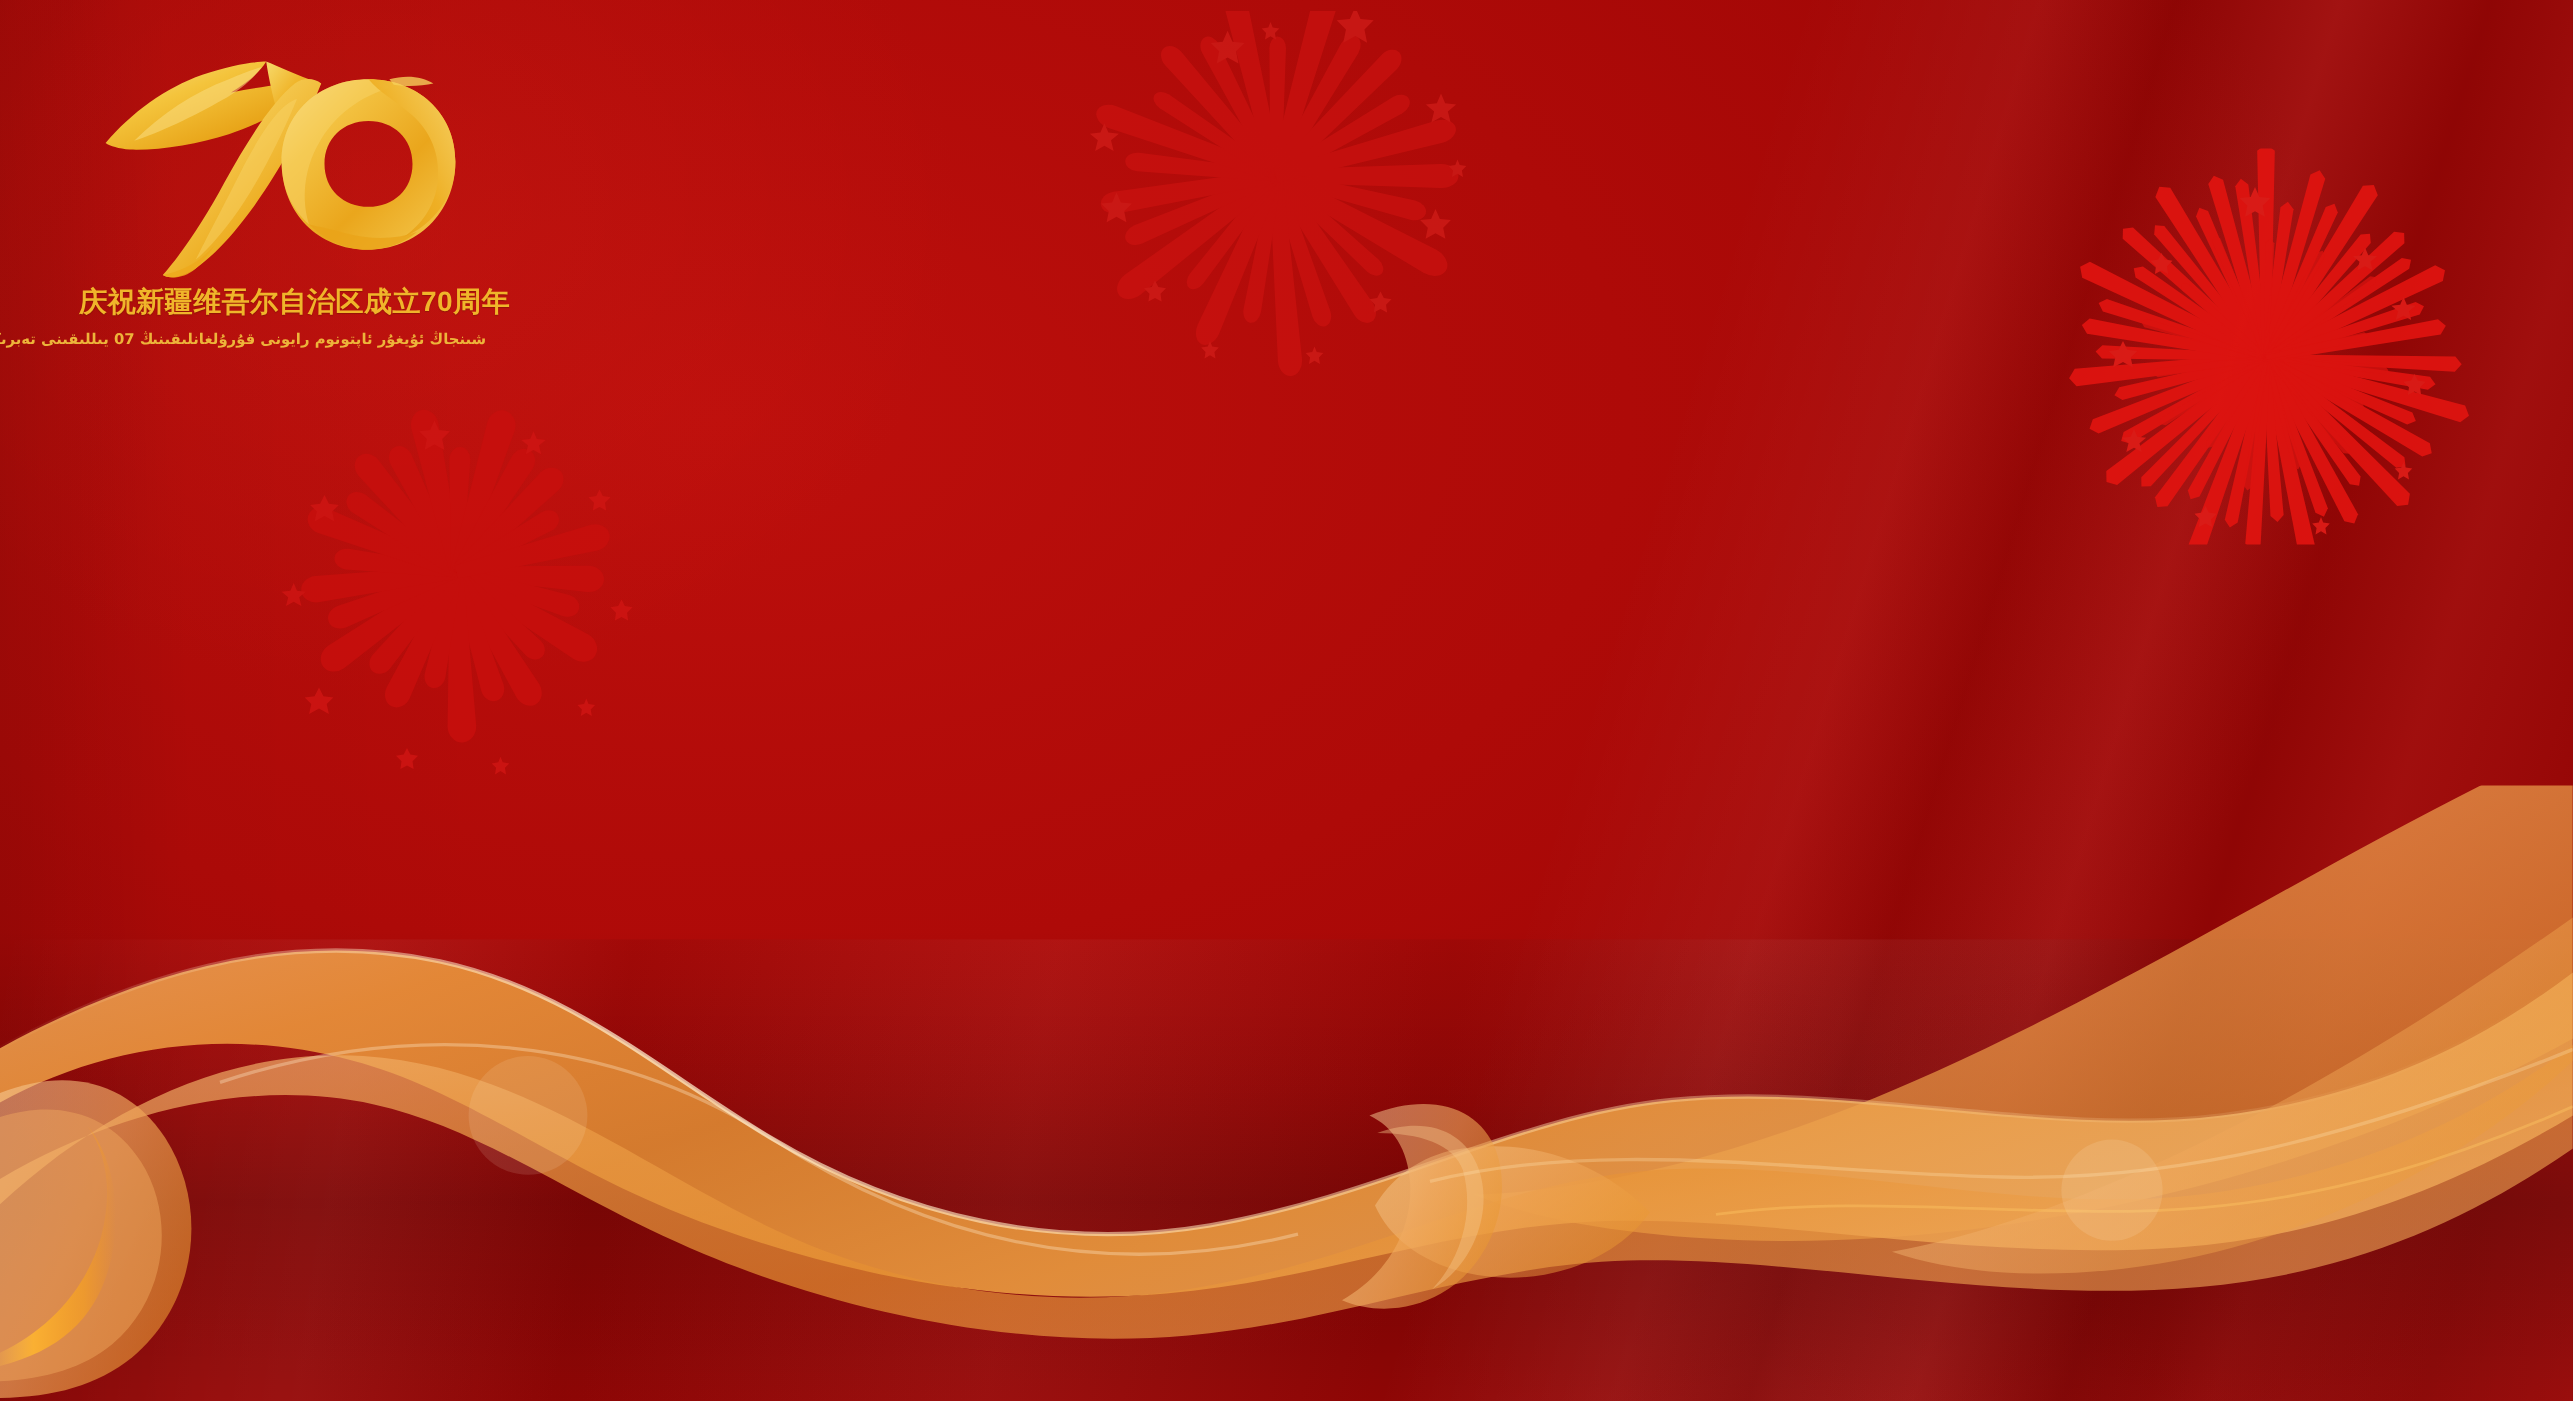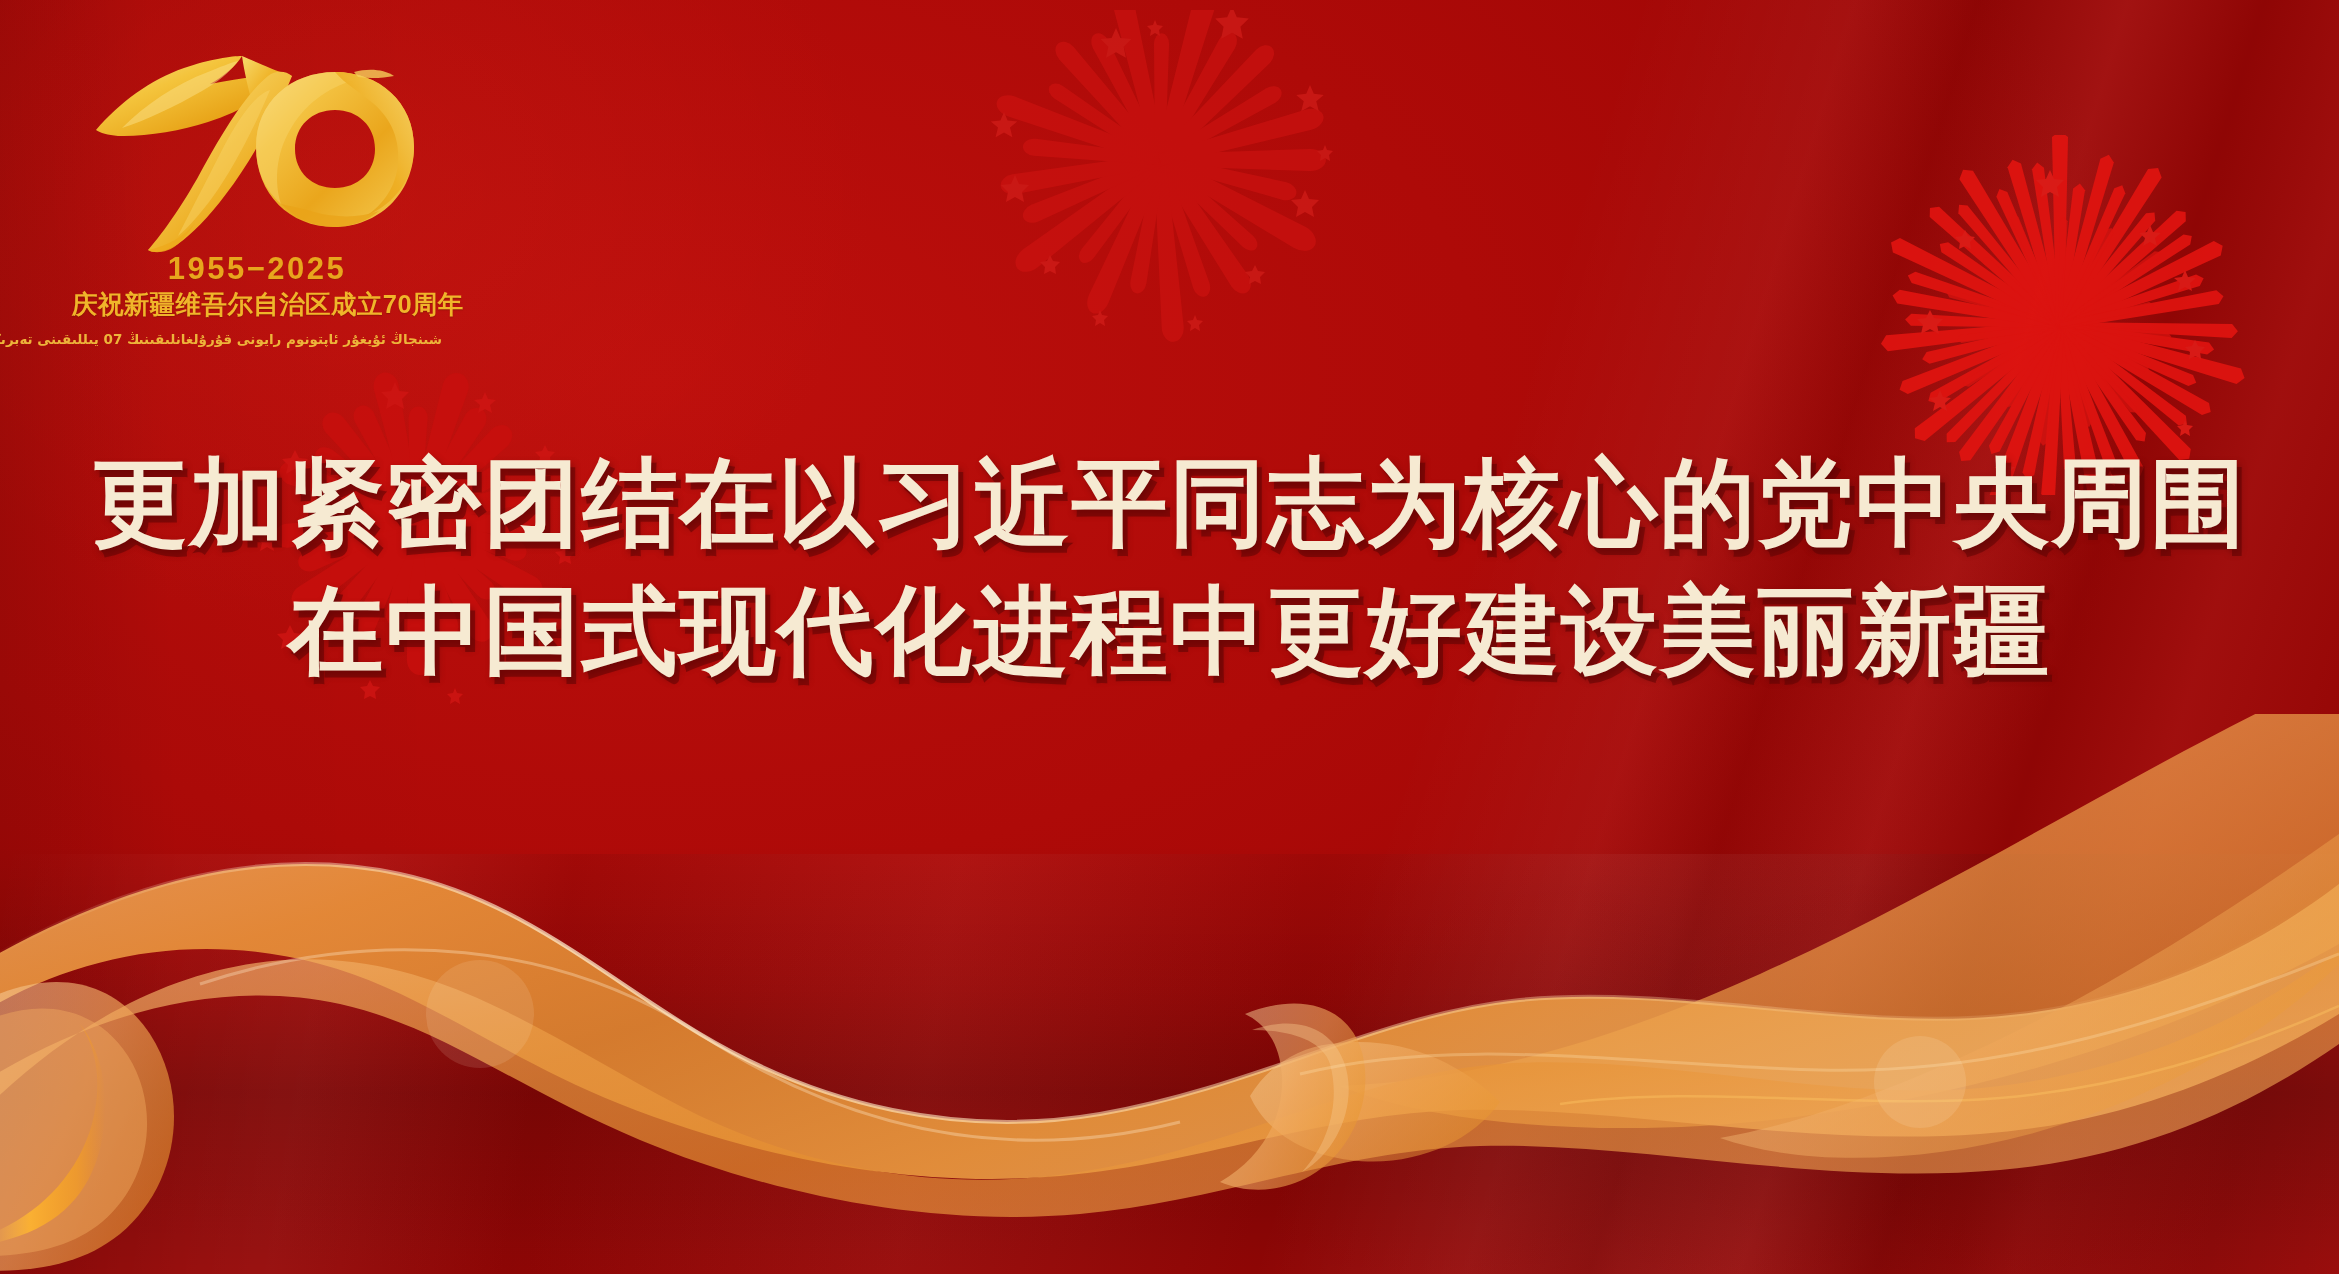--- a/index.html
+++ b/index.html
@@ -636,31 +636,26 @@
       <path d="M322,105 C322,60 287,30 243,30 C253,42 268,50 282,62
                C300,78 308,98 306,122 C304,144 292,162 274,174
                C303,162 322,136 322,105 Z" fill="url(#g0b)" opacity=".9"></path>
 
       <path d="M189,162 C203,175 221,185 242,185 C260,185 275,179 287,169
                C268,176 244,176 222,170 C209,166 197,164 189,162 Z" fill="#e9a318" opacity=".75"></path>
 
       <path d="M262,30 C276,26 292,27 302,34 C292,36 278,37 266,35 Z" fill="#f6cf5a" opacity=".8"></path>
     </svg>
 
-    <div id="emblem-years">1955−2025</div>
 
     <div id="emblem-cn">庆祝新疆维吾尔自治区成立70周年</div>
 
     <div id="emblem-ug">شىنجاڭ ئۇيغۇر ئاپتونوم رايونى قۇرۇلغانلىقىنىڭ 70 يىللىقىنى تەبرىكلەيمىز</div>
   </div>
 
-  <div id="headline">
-    <div class="headline-line" id="headline-line-1">更加紧密团结在以习近平同志为核心的党中央周围</div>
-    <div class="headline-line" id="headline-line-2">在中国式现代化进程中更好建设美丽新疆</div>
-  </div>
 
   <svg id="ribbon" viewBox="0 0 2339 560" preserveAspectRatio="none">
     <defs>
       <linearGradient id="rb1" x1="0" y1="0" x2="1" y2="0.4">
         <stop offset="0%" stop-color="#f0a85c" stop-opacity=".85"></stop>
         <stop offset="18%" stop-color="#e8913a" stop-opacity=".92"></stop>
         <stop offset="42%" stop-color="#df8a33" stop-opacity=".88"></stop>
         <stop offset="68%" stop-color="#ea9a3f" stop-opacity=".9"></stop>
         <stop offset="100%" stop-color="#f2b468" stop-opacity=".8"></stop>
       </linearGradient>

